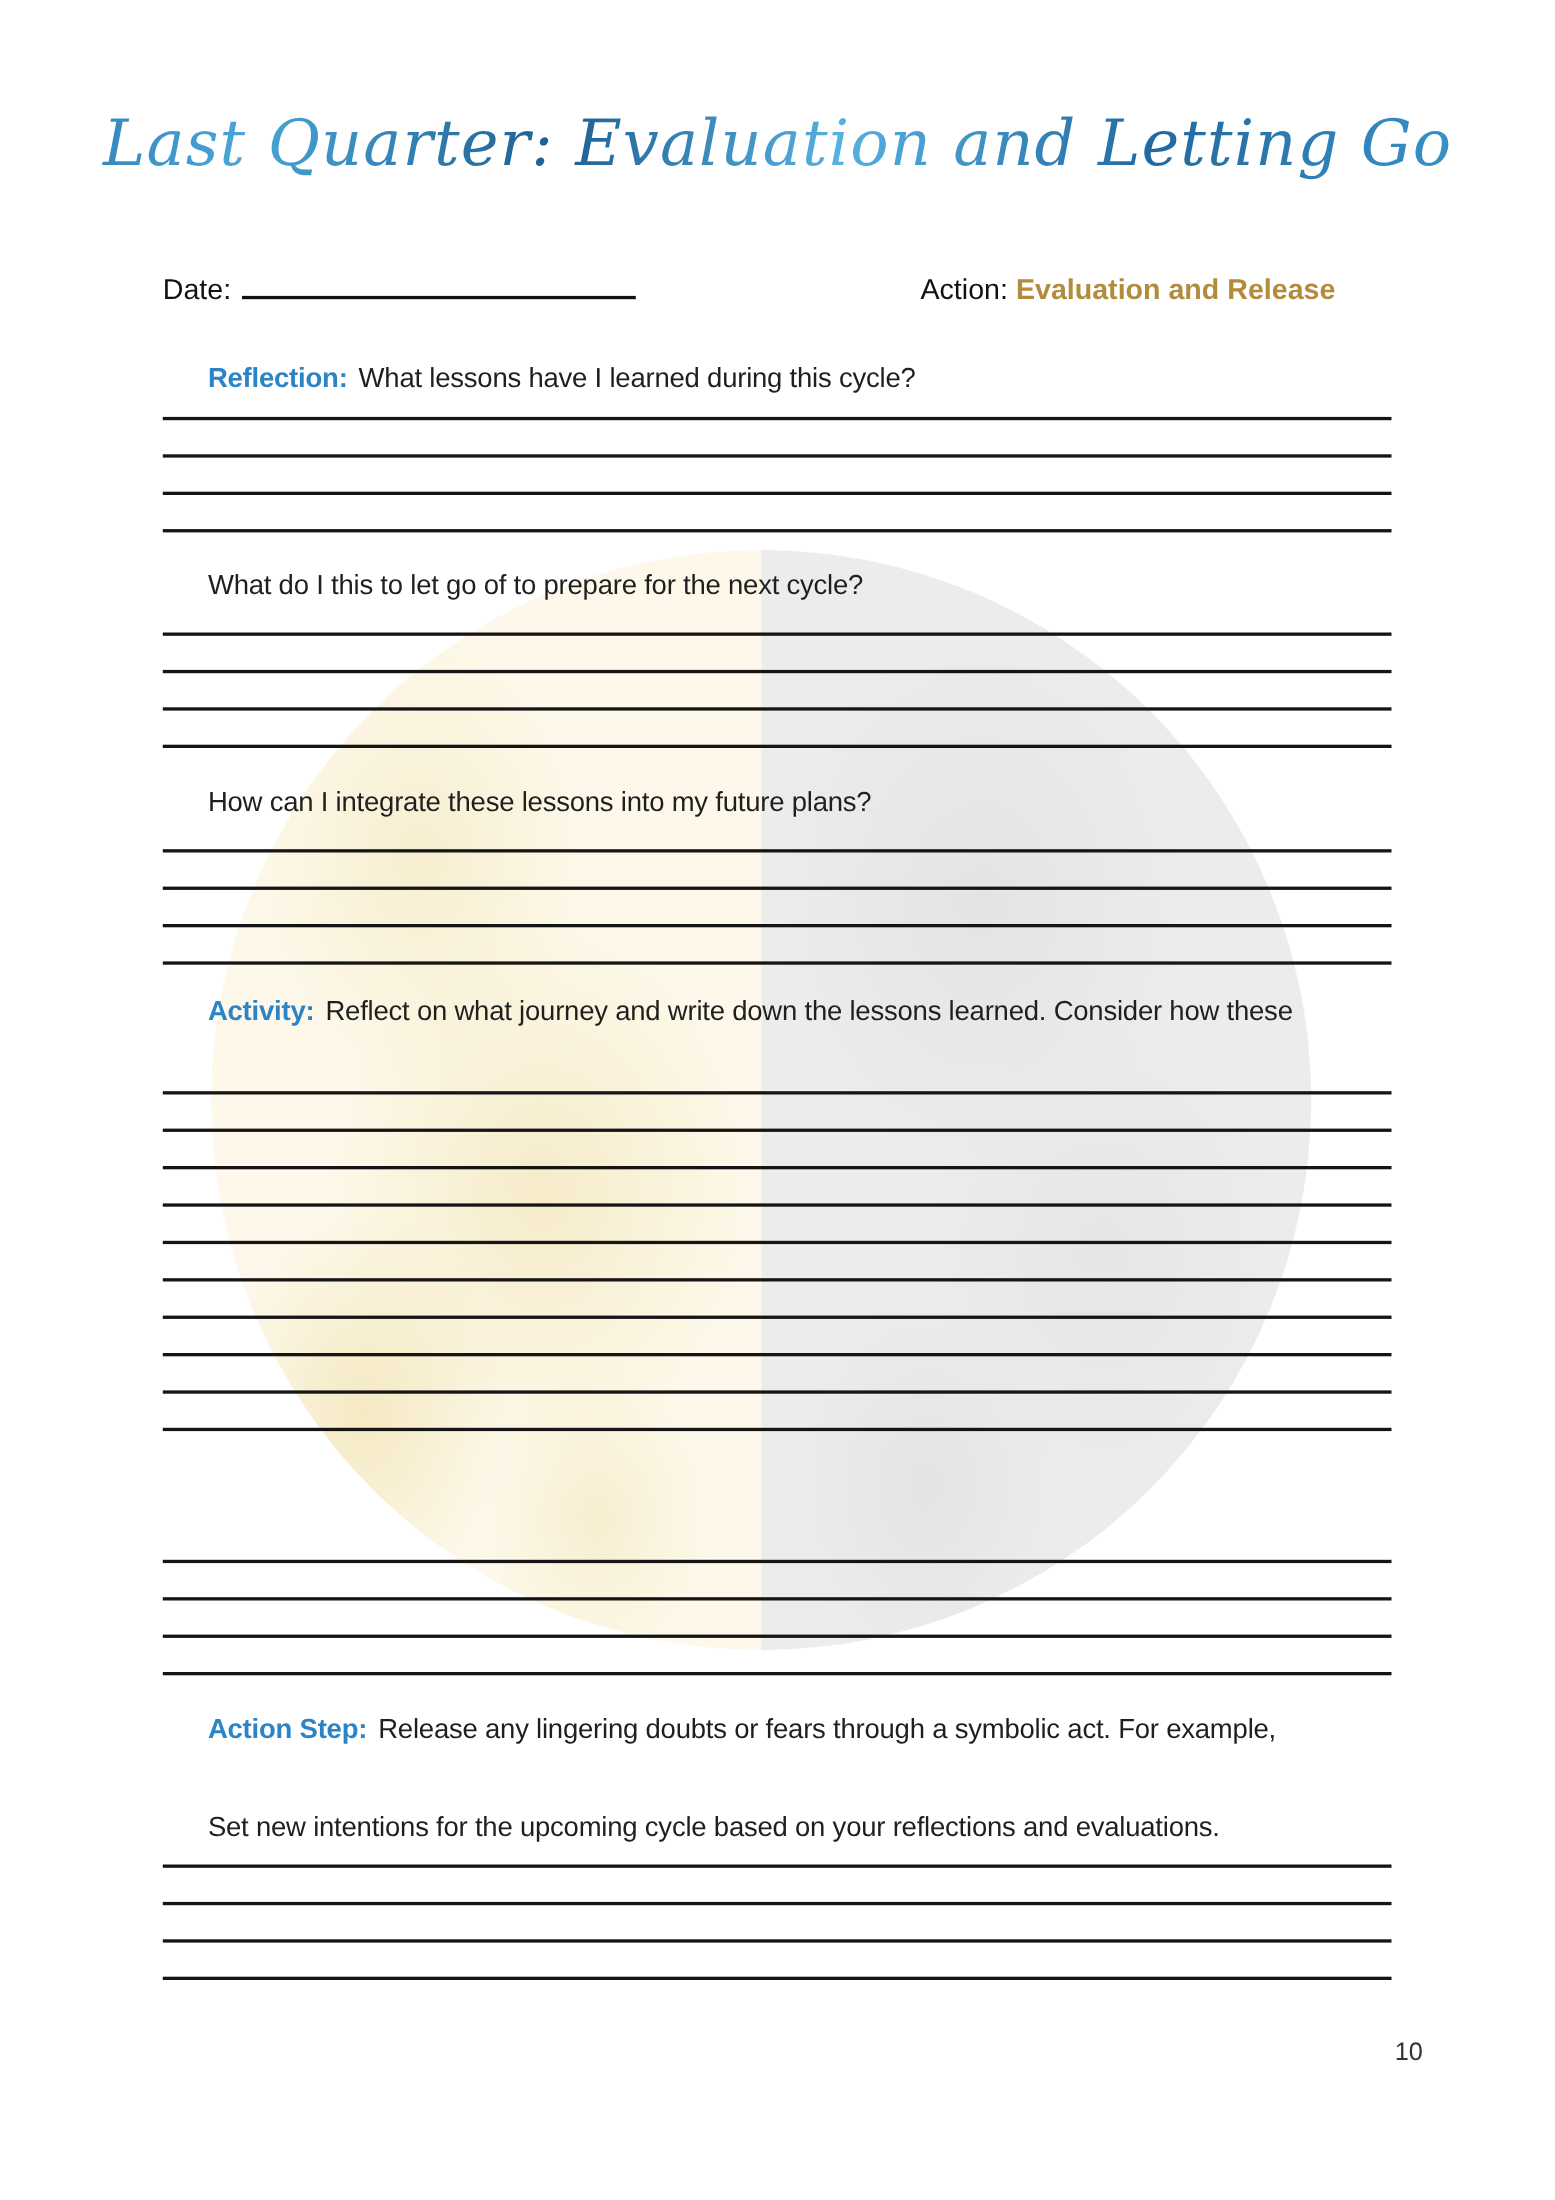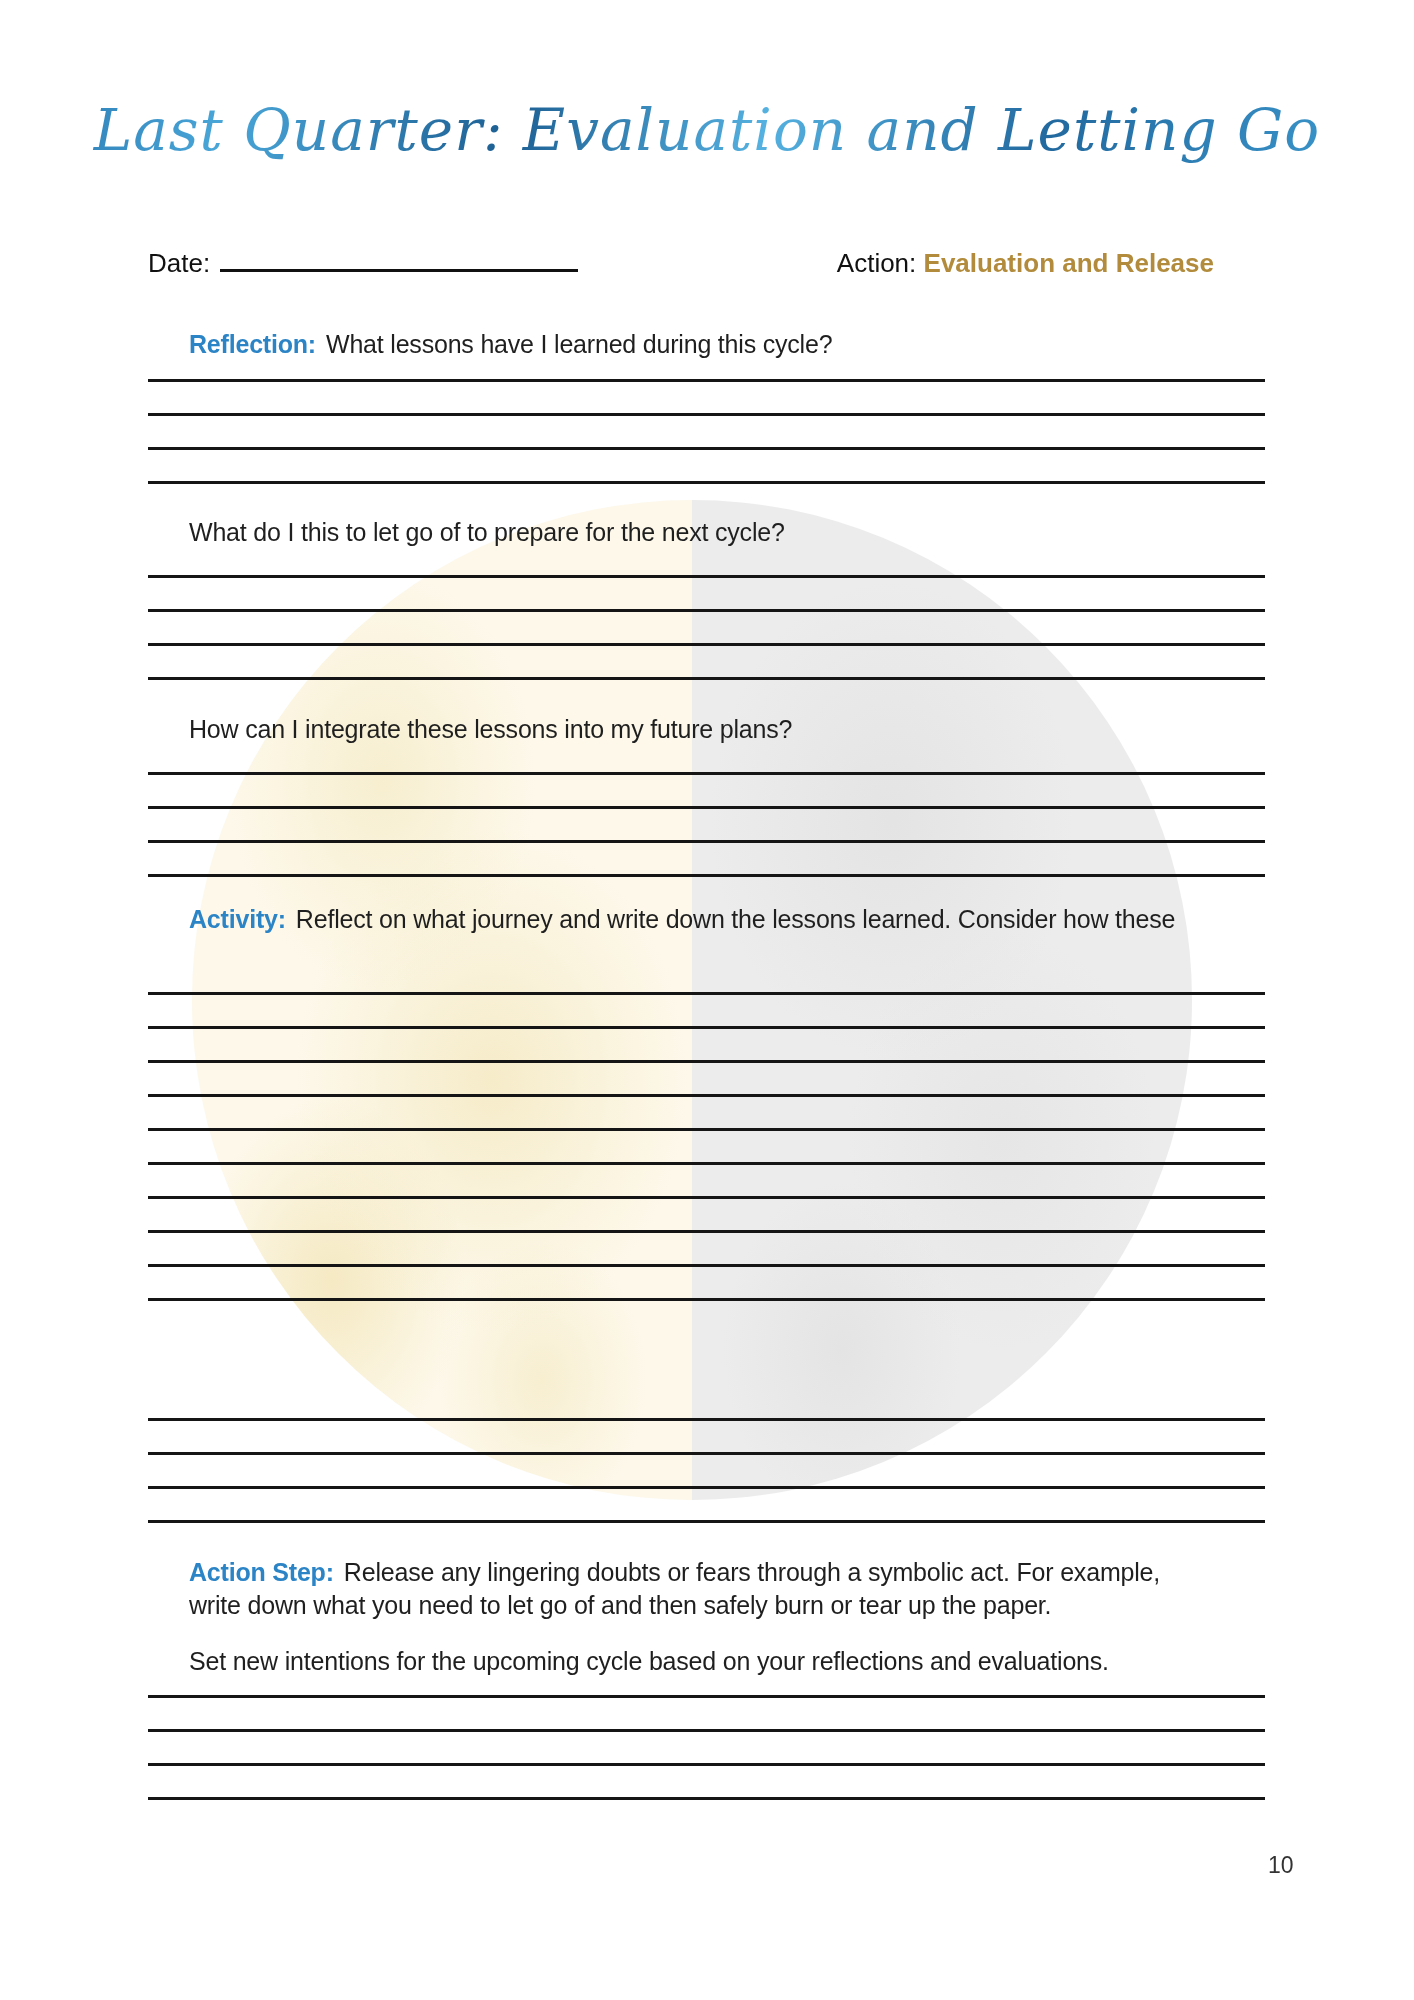--- a/index.html
+++ b/index.html
@@ -148,21 +148,20 @@
     </div>
     <div class="ruled-group" id="sec5-lines">
         <div class="ruled-line"></div>
         <div class="ruled-line"></div>
         <div class="ruled-line"></div>
         <div class="ruled-line"></div>
       </div>
 
     <div class="para" id="sec6-text">
       <span class="label">Action Step:</span><span>Release any lingering doubts or fears through a symbolic act. For example,</span>
-      <div>write down what you need to let go of and then safely burn or tear up the paper.</div>
     </div>
 
     <div class="para" id="sec7-text">
       <span>Set new intentions for the upcoming cycle based on your reflections and evaluations.</span>
     </div>
     <div class="ruled-group" id="sec7-lines">
         <div class="ruled-line"></div>
         <div class="ruled-line"></div>
         <div class="ruled-line"></div>
         <div class="ruled-line"></div>

